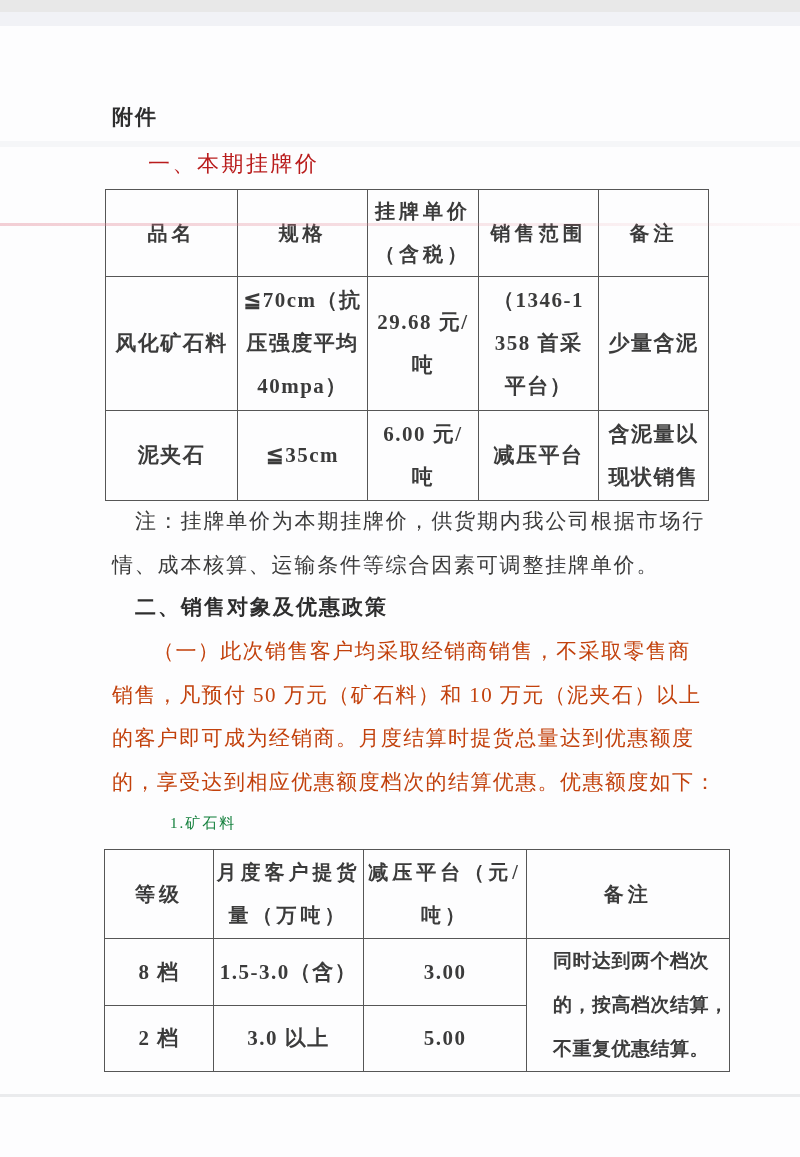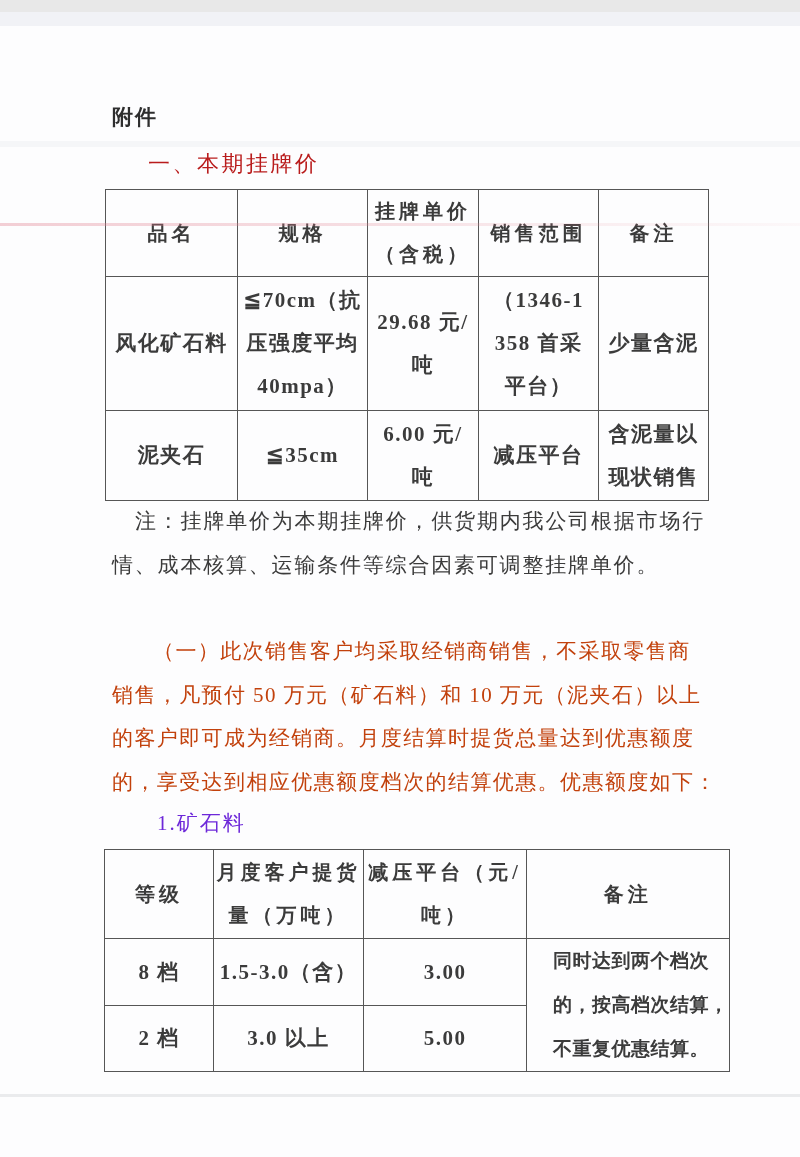--- a/index.html
+++ b/index.html
@@ -32,22 +32,22 @@
   .sec1{
     position:absolute;left:148px;top:138px;line-height:28px;
     font-size:22px;letter-spacing:2.5px;color:#b91c1c;
   }
   .sec2{
     position:absolute;left:135px;top:581px;line-height:28px;
     font-family:"Liberation Sans","DejaVu Sans",sans-serif;
     font-weight:bold;font-size:21px;letter-spacing:2px;color:#2e2e2e;
   }
   .sub1{
-    position:absolute;left:157px;top:797px;line-height:28px;
-    font-size:21px;letter-spacing:2px;color:#6d28d9;
+    position:absolute;left:170px;top:797px;line-height:28px;
+    font-size:15px;letter-spacing:2px;color:#15803d;
   }
   .note{
     position:absolute;left:112px;top:488px;
     font-size:21px;line-height:43.5px;letter-spacing:1.8px;
     white-space:pre;text-indent:23px;color:#3b3b3b;
   }
   .para{
     position:absolute;left:112px;top:618px;
     font-size:21px;line-height:43.5px;letter-spacing:1.4px;
     white-space:pre;text-indent:41px;color:#c2410c;
@@ -123,20 +123,21 @@
         <td>减压平台</td>
         <td>含泥量以
 现状销售</td>
       </tr>
     </tbody>
   </table>
 
   <div class="note">注：挂牌单价为本期挂牌价，供货期内我公司根据市场行
 情、成本核算、运输条件等综合因素可调整挂牌单价。</div>
 
+  <div class="sec2">二、销售对象及优惠政策</div>
 
   <div class="para">（一）此次销售客户均采取经销商销售，不采取零售商
 销售，凡预付 50 万元（矿石料）和 10 万元（泥夹石）以上
 的客户即可成为经销商。月度结算时提货总量达到优惠额度
 的，享受达到相应优惠额度档次的结算优惠。优惠额度如下：</div>
 
   <div class="sub1">1.矿石料</div>
 
   <table class="t t2">
     <colgroup>

